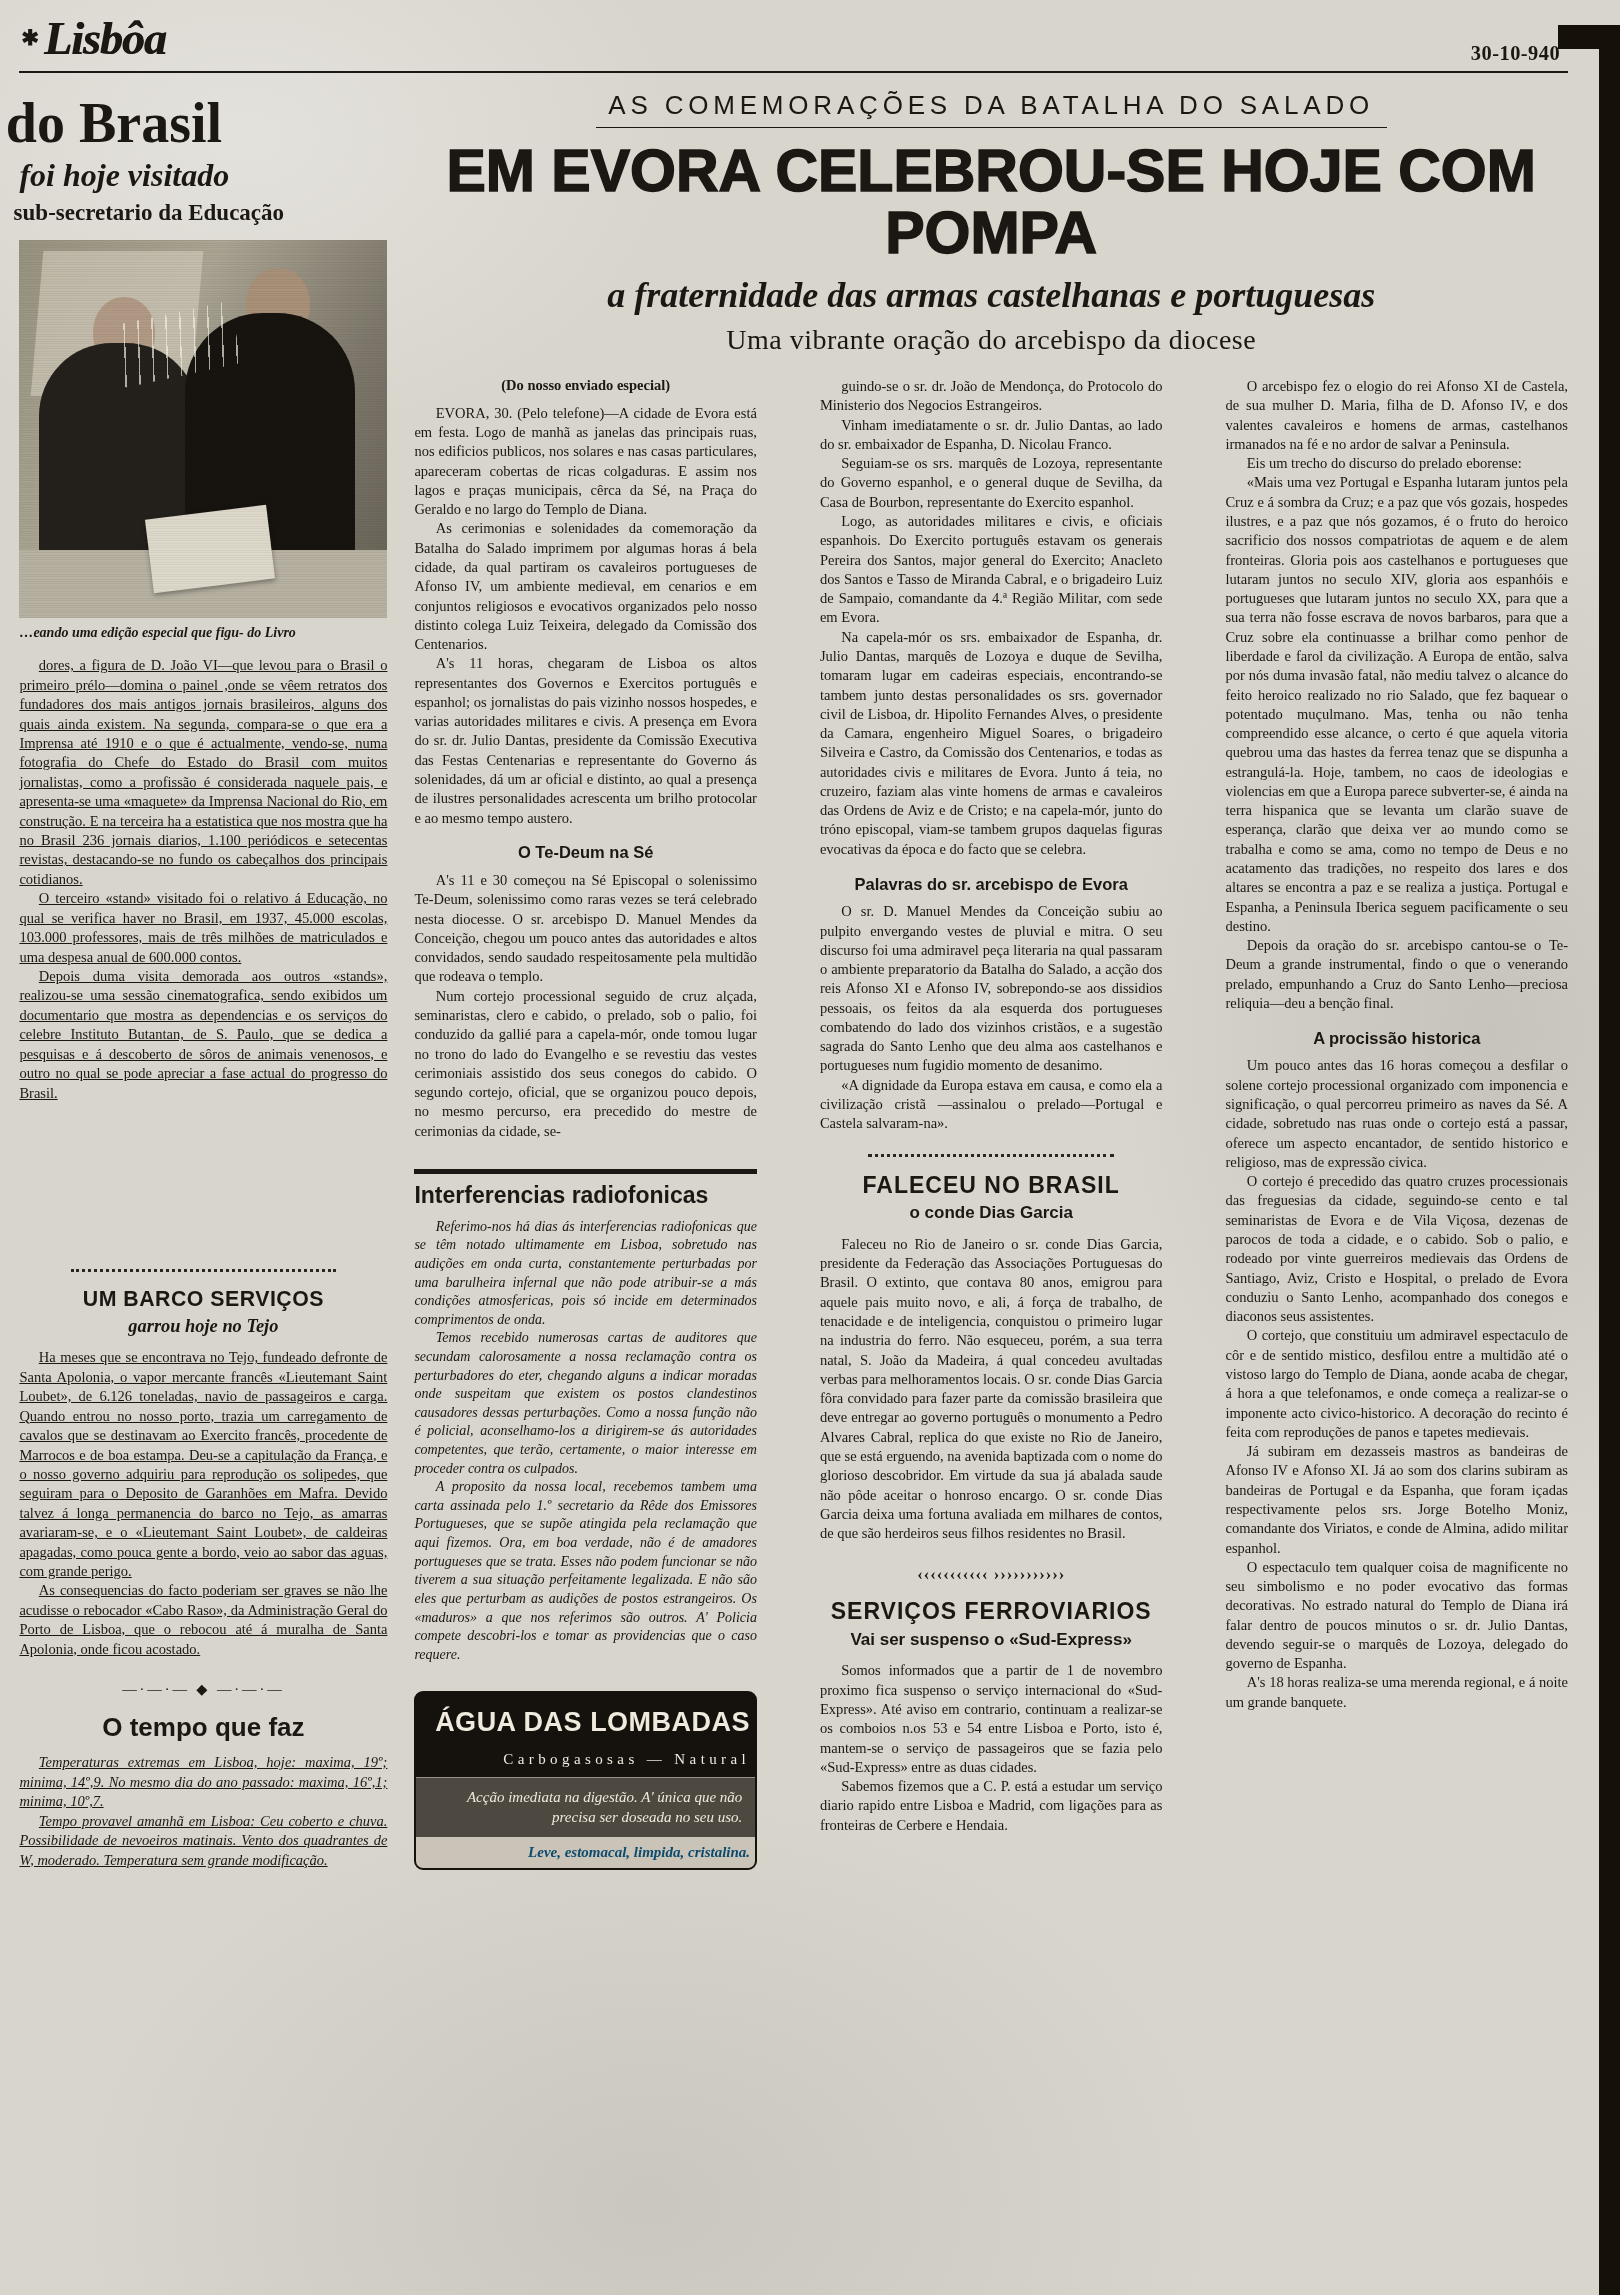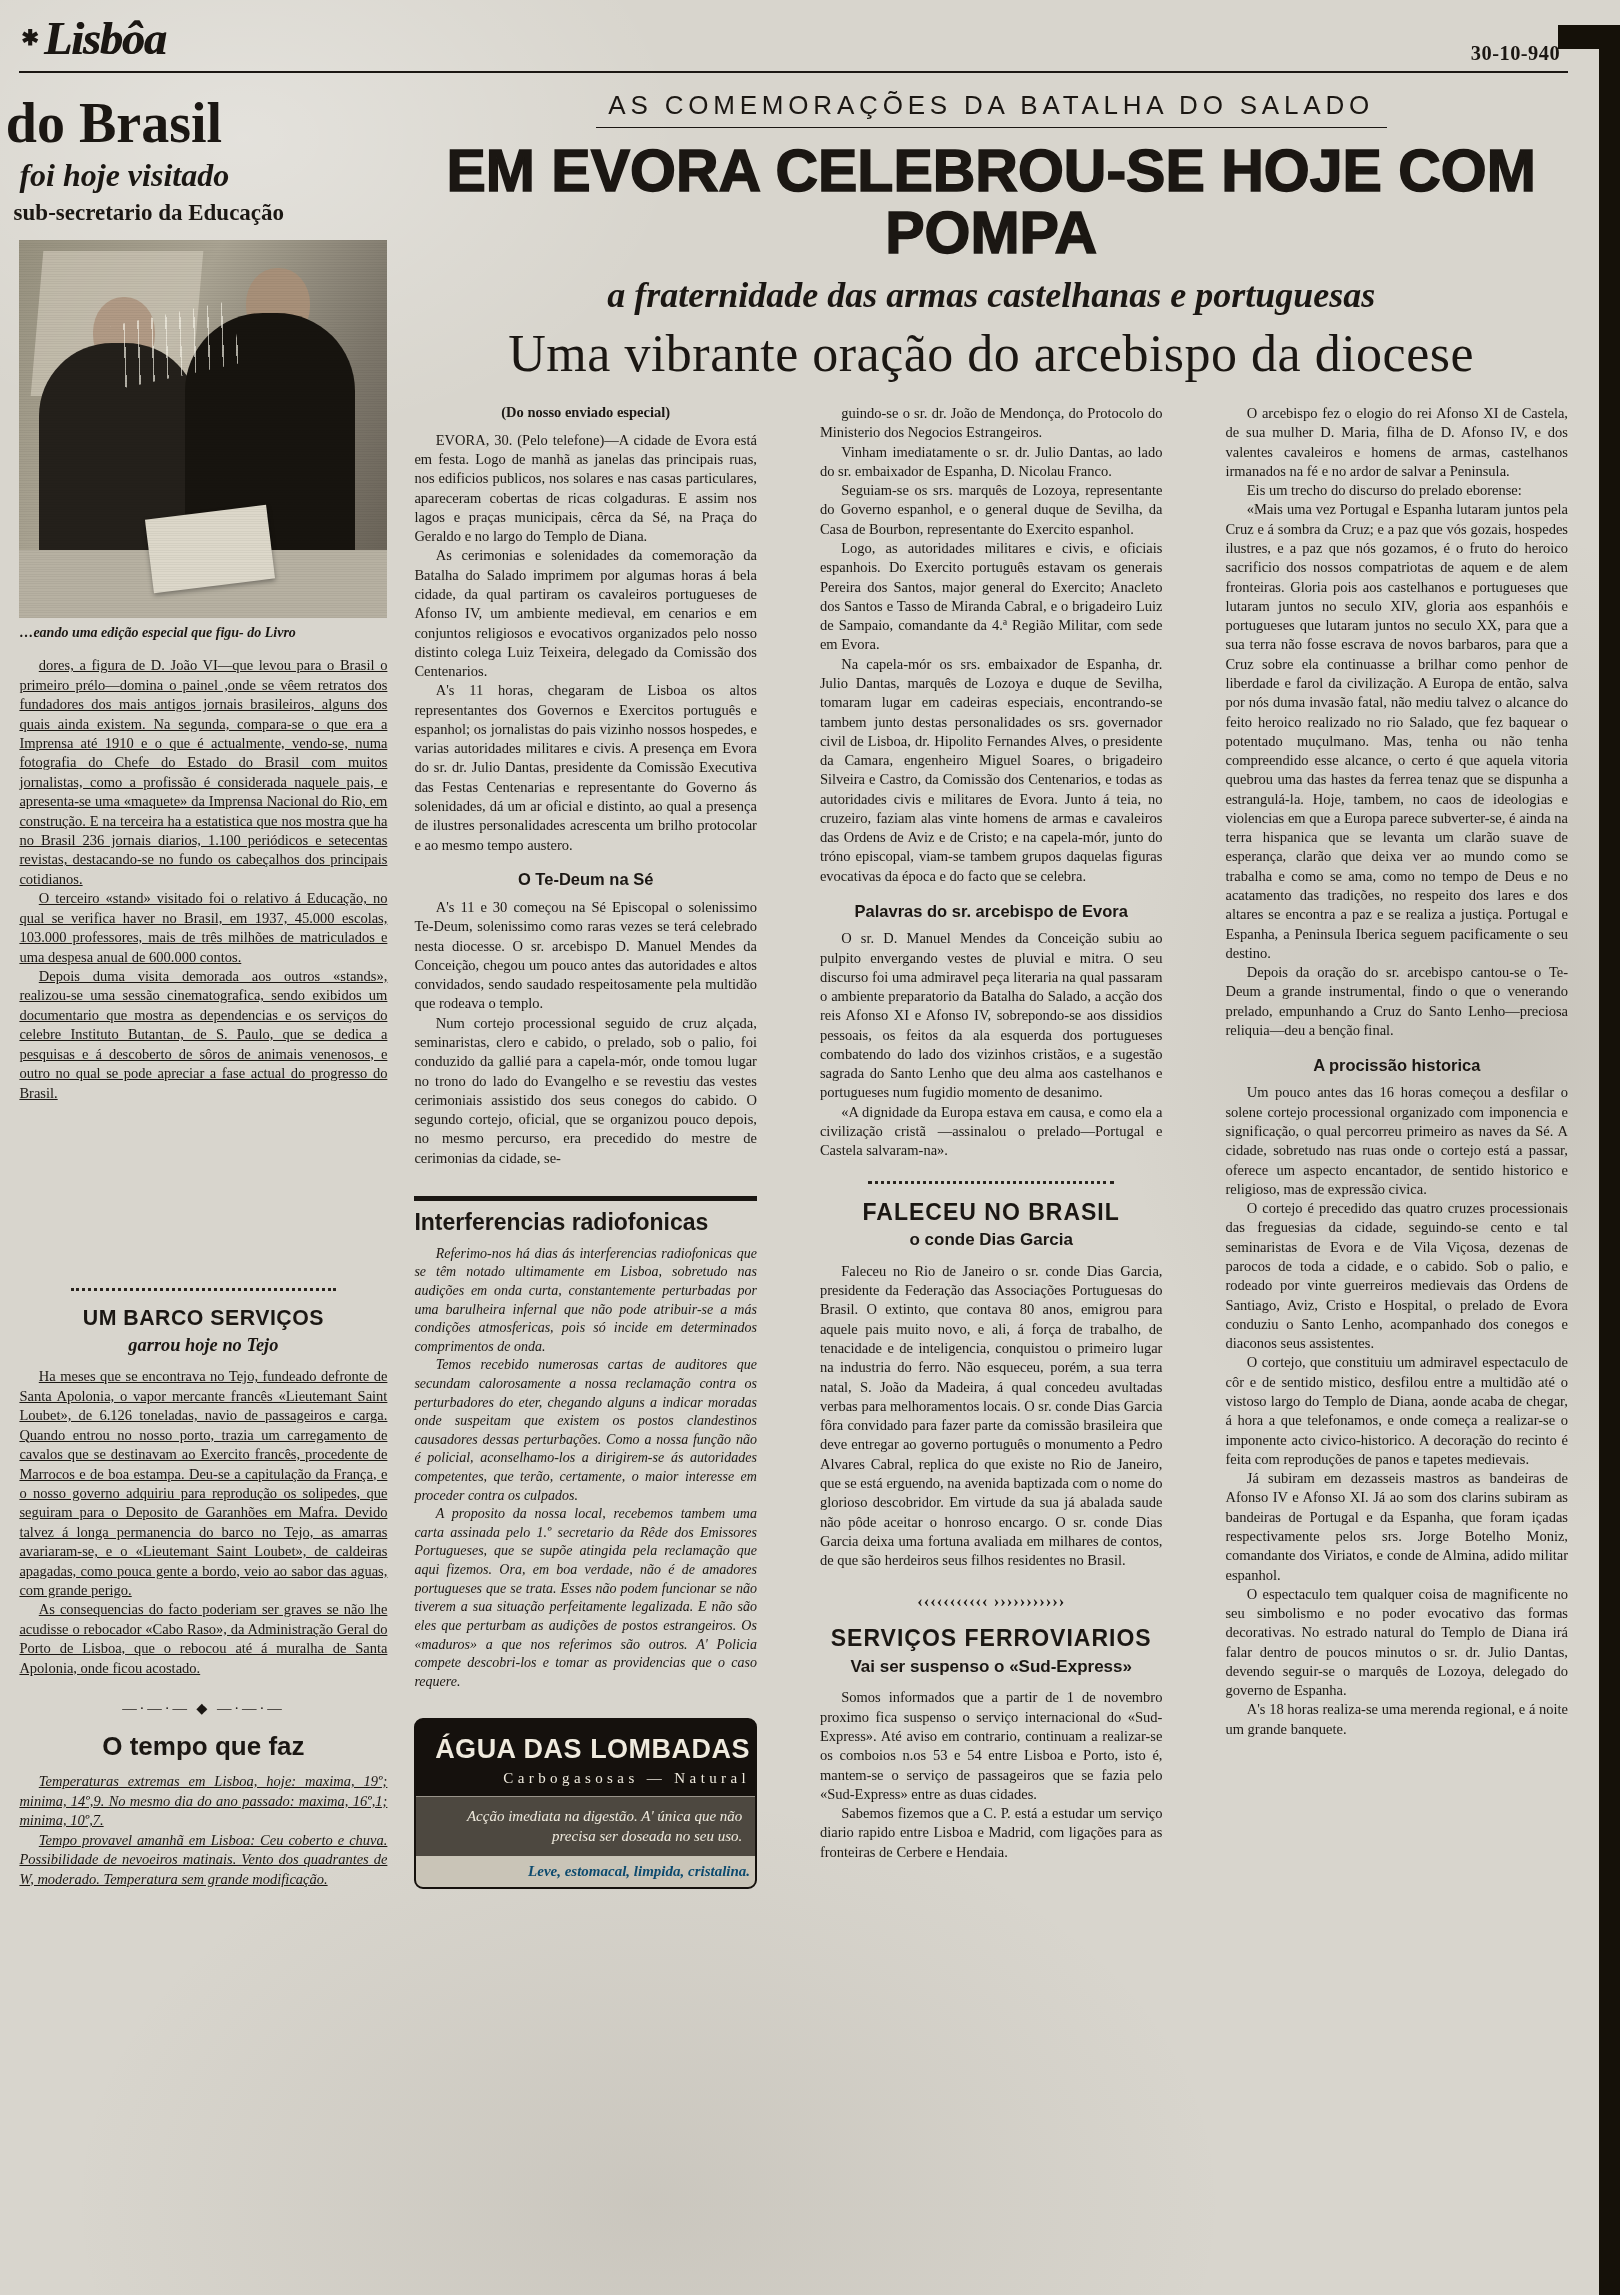--- a/index.html
+++ b/index.html
@@ -73,38 +73,38 @@
 
   
   .right-region{flex:1;display:grid;grid-template-columns:1fr 1fr 1fr;column-gap:63px;
     align-content:start;}
   .headline-block{grid-column:1 / -1;text-align:center;padding:9.7px 0 21.3px;}
   .kicker{display:inline-block;font-family:"Liberation Sans",sans-serif;font-size:26px;
     letter-spacing:4.8px;padding:0 12.6px 5.8px;border-bottom:1.5px solid #1b1713;}
   .main-head{font-family:"Liberation Sans",sans-serif;font-weight:bold;font-size:59px;
     margin:13.6px 0 3.9px;letter-spacing:0;-webkit-text-stroke:1.5px currentColor;line-height:1.05;}
   .deck-italic{font-style:italic;font-weight:bold;font-size:36px;margin:8.7px 0 1px;}
-  .deck-serif{font-size:52px;margin-top:7.8px;letter-spacing:0.5px;}
+  .deck-serif{font-size:28px;margin-top:7.8px;letter-spacing:0.5px;}
 
   .col{min-width:0;}
   .col p{font-size:14.5px;line-height:1.33;text-align:justify;text-indent:21.3px;margin:0;}
   .dateline{font-weight:bold;text-align:center;font-size:14.5px;margin-bottom:9.7px;}
   .subhead{font-family:"Liberation Sans",sans-serif;font-weight:bold;font-size:16.5px;
     text-align:center;margin:15.5px 0 8.7px;}
 
   .inter{border-top:5.8px solid #1b1713;margin-top:28px;padding-top:8px;}
   .inter-title{font-family:"Liberation Sans",sans-serif;font-weight:bold;font-size:23px;margin:0 0 8.7px;}
   .inter p{font-style:italic;font-size:14px;}
 
   .ad{margin-top:27px;background:#15110d;color:#efeadd;text-align:right;border-radius:9px;
     overflow:hidden;border:2.9px solid #15110d;}
   .ad-title{font-family:"Liberation Sans",sans-serif;font-weight:bold;font-size:27px;
     padding:13.6px 4.8px 2.9px;letter-spacing:0.5px;}
   .ad-sub{font-size:15px;letter-spacing:4.4px;padding:1.9px 4.8px 9.7px;
-    border-bottom:1.5px solid rgba(240,235,220,.6);}
+    border-bottom:1.5px solid rgba(240,235,220,.6);margin-top:8px;}
   .ad-body{font-style:italic;font-size:15px;line-height:1.32;padding:9.7px 12.6px;background:#4d4840;}
   .ad-footer{font-style:italic;font-size:15px;padding:6.8px 4.8px;background:#c9c4b7;color:#0c4a6e;font-weight:bold;}
 
   .big-title{font-family:"Liberation Sans",sans-serif;font-weight:bold;font-size:23px;
     text-align:center;margin:0 0 4.8px;letter-spacing:1px;}
   .mid-title{font-family:"Liberation Sans",sans-serif;font-weight:bold;font-size:17px;
     text-align:center;margin:0 0 11.6px;}
   .divider-arrows{text-align:center;margin:22px 0 12.6px;font-weight:bold;font-size:16.5px;letter-spacing:1px;}
   .divider-arrows::before{content:"‹‹‹‹‹‹‹‹‹‹‹  ›››››››››››";}
 </style>

